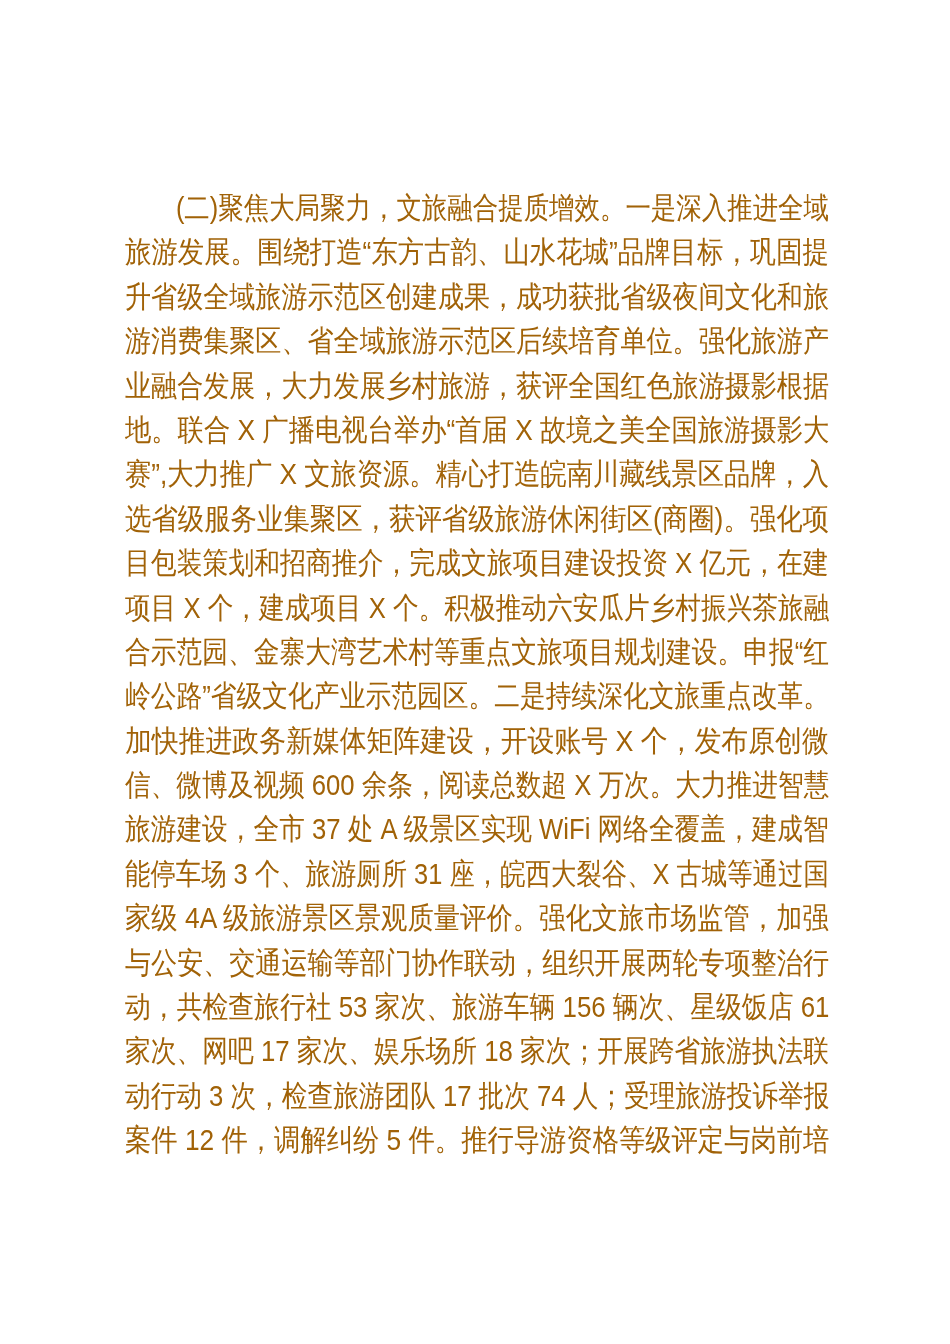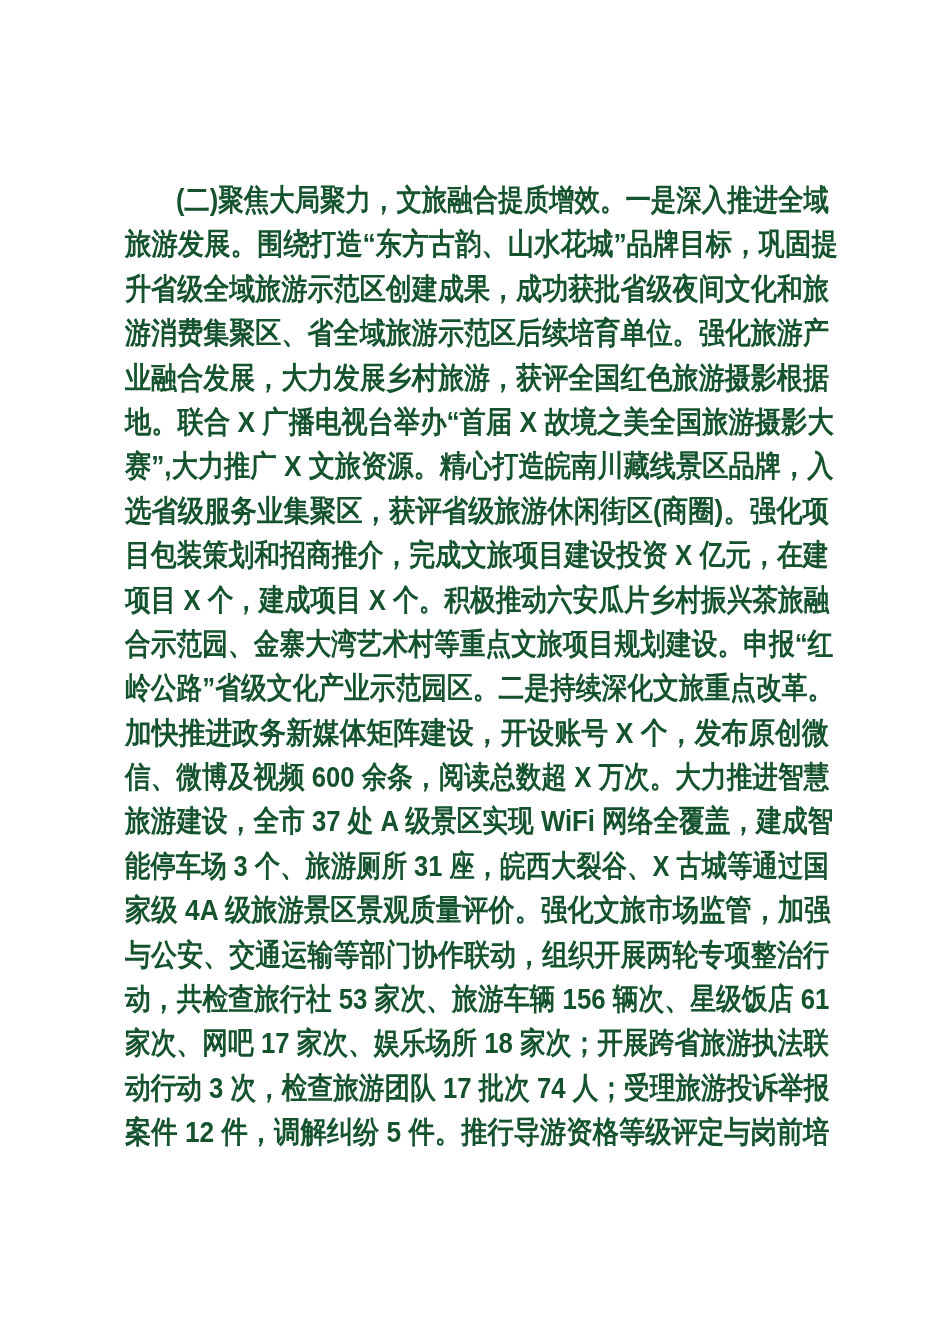--- a/index.html
+++ b/index.html
@@ -11,25 +11,25 @@
     position: relative;
     width: 950px;
     height: 1344px;
     background: #ffffff;
     overflow: hidden;
     font-family: "Liberation Sans", "DejaVu Sans", sans-serif;
   }
   .textblock {
     position: absolute;
     left: 125px;
-    top: 178px;
+    top: 186px;
     width: 704px;
     font-size: 30px;
-    color: #14532d;
-    font-weight: 700;
+    color: #a16207;
+    font-weight: 400;
   }
   .line {
     display: block;
     white-space: nowrap;
     height: 44.4px;
     line-height: 44.4px;
     transform-origin: 0 50%;
   }
   .line.indent {
     text-indent: 2em;

